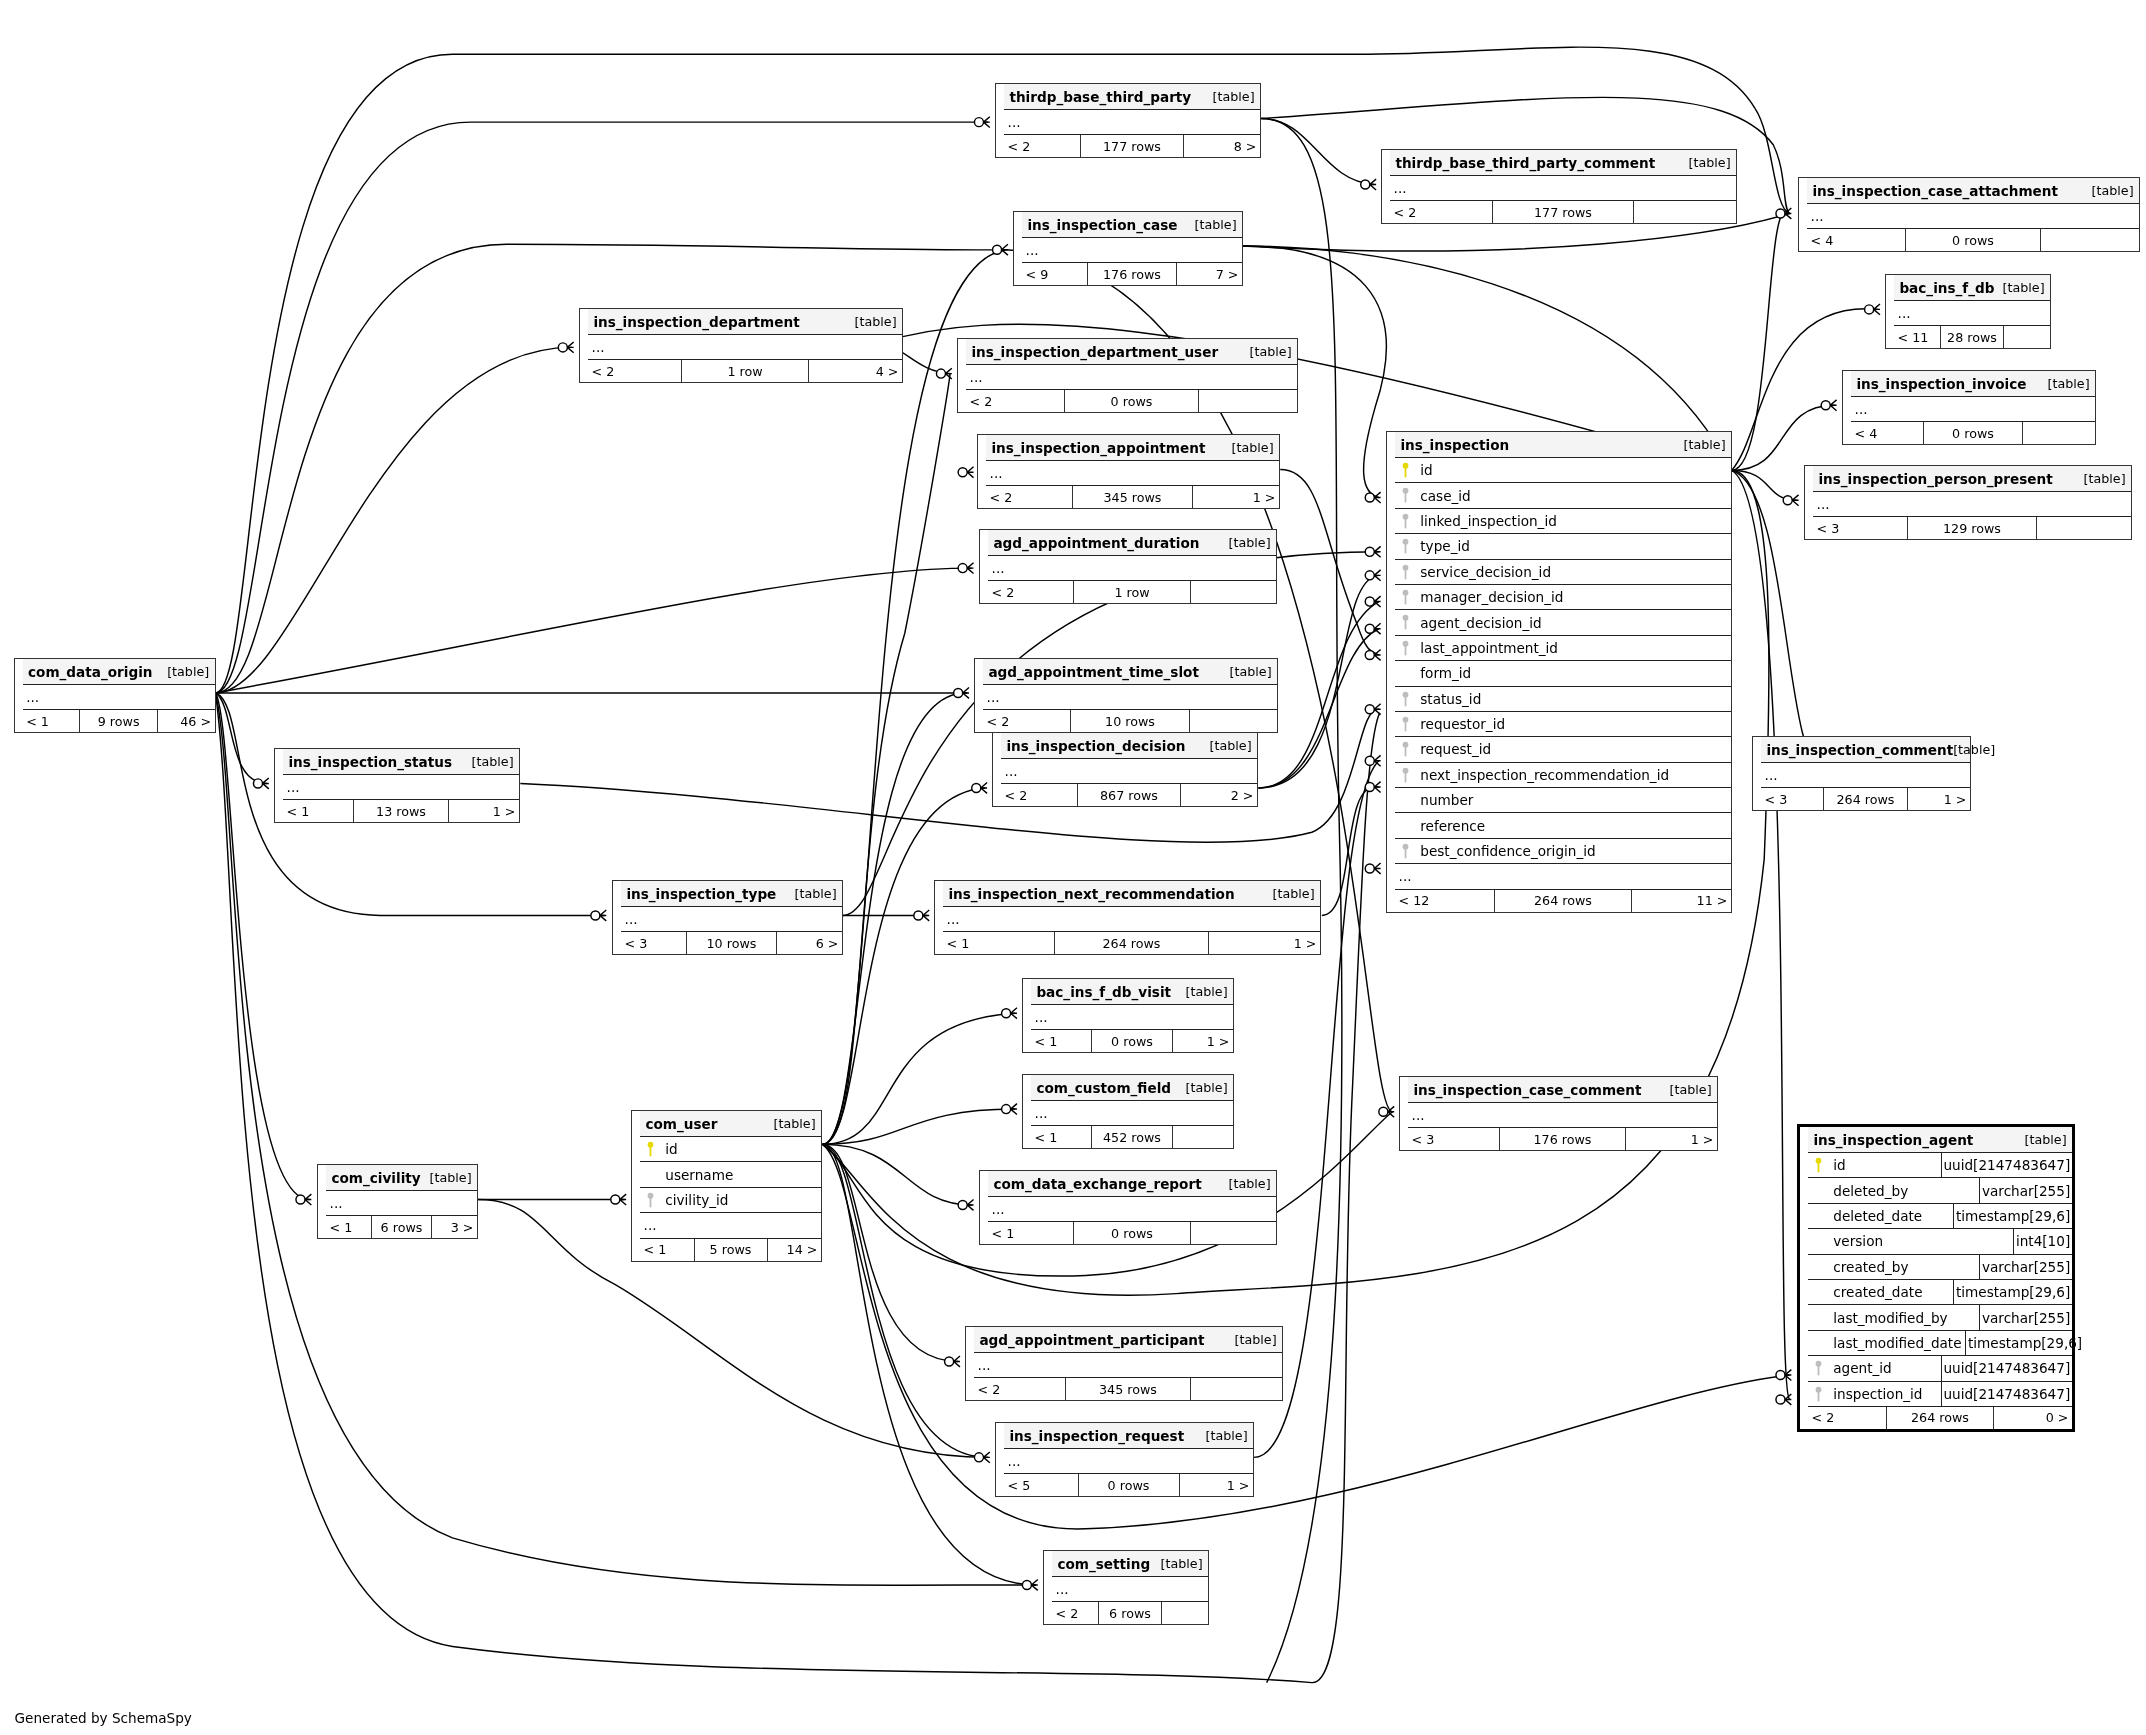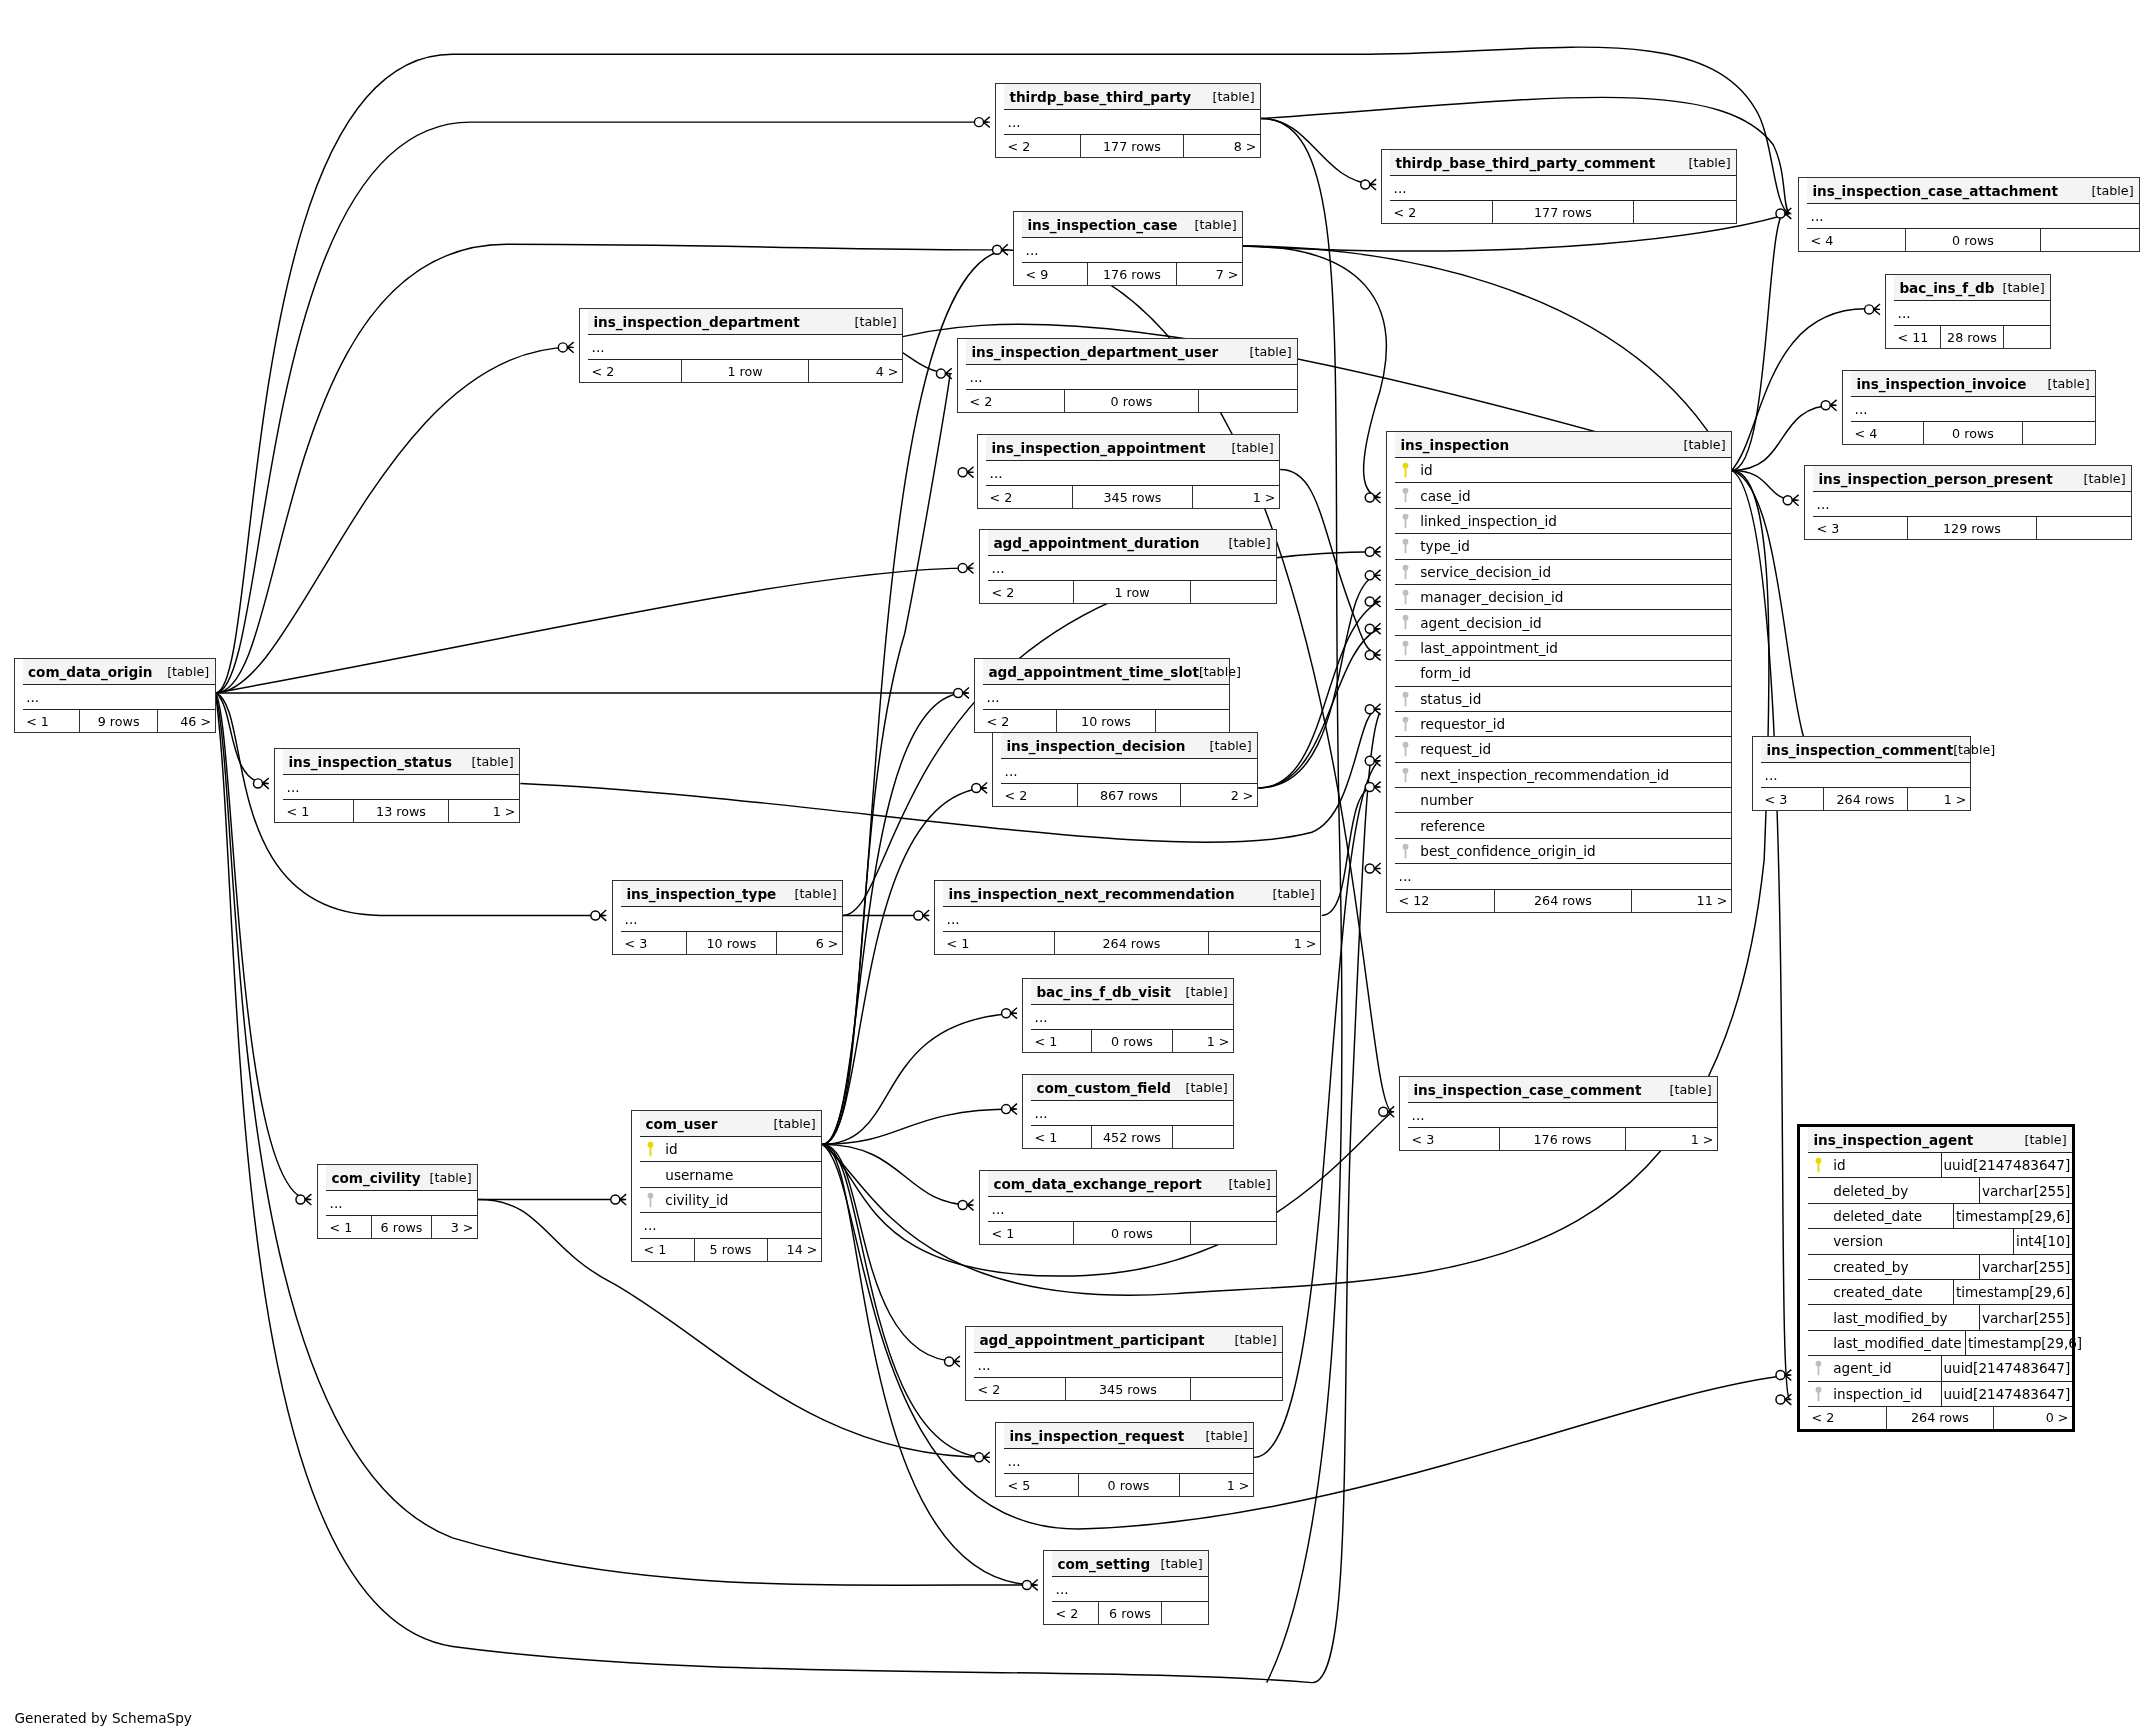--- a/index.html
+++ b/index.html
@@ -375,21 +375,21 @@
       <span class="name">com_data_origin</span>
       <span class="kind">[table]</span>
     </div>
     <div class="row" style="padding-left: 3.6px;">...</div>
     <div class="ftr">
       <span class="l">&lt; 1</span>
       <span class="m">9 rows</span>
       <span class="r">46 &gt;</span>
     </div>
   </div>
-<div class="tbl" style="left:974px;top:658px;width:256px;">
+<div class="tbl" style="left:974px;top:658px;width:304px;">
     <div class="hdr">
       <span class="name">agd_appointment_time_slot</span>
       <span class="kind">[table]</span>
     </div>
     <div class="row" style="padding-left: 3.6px;">...</div>
     <div class="ftr">
       <span class="l">&lt; 2</span>
       <span class="m">10 rows</span>
       <span class="r"></span>
     </div>

